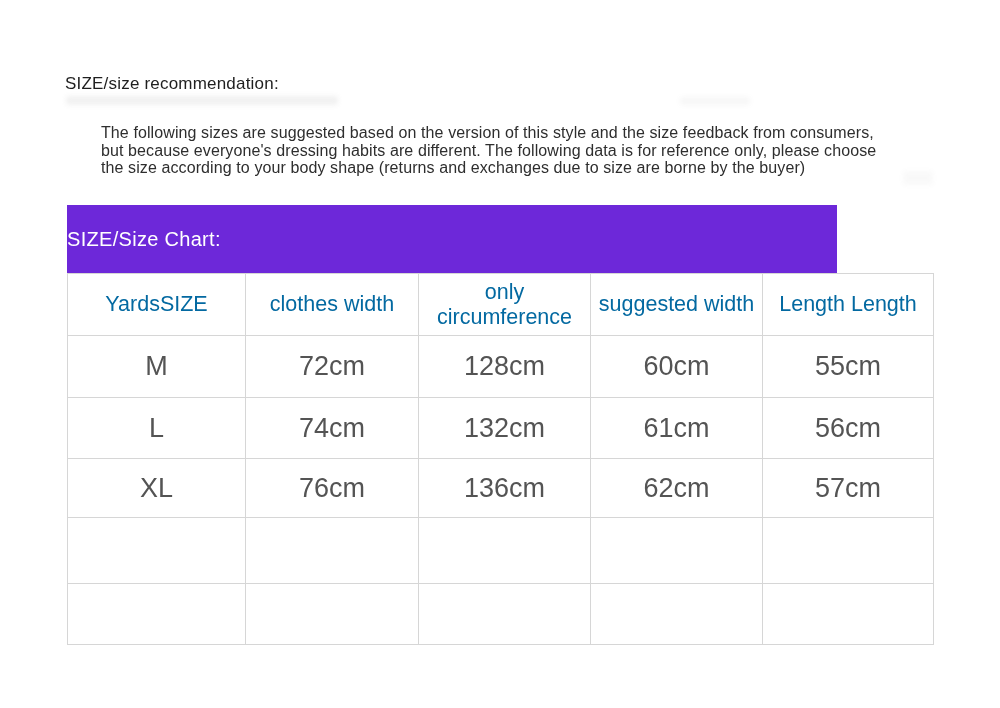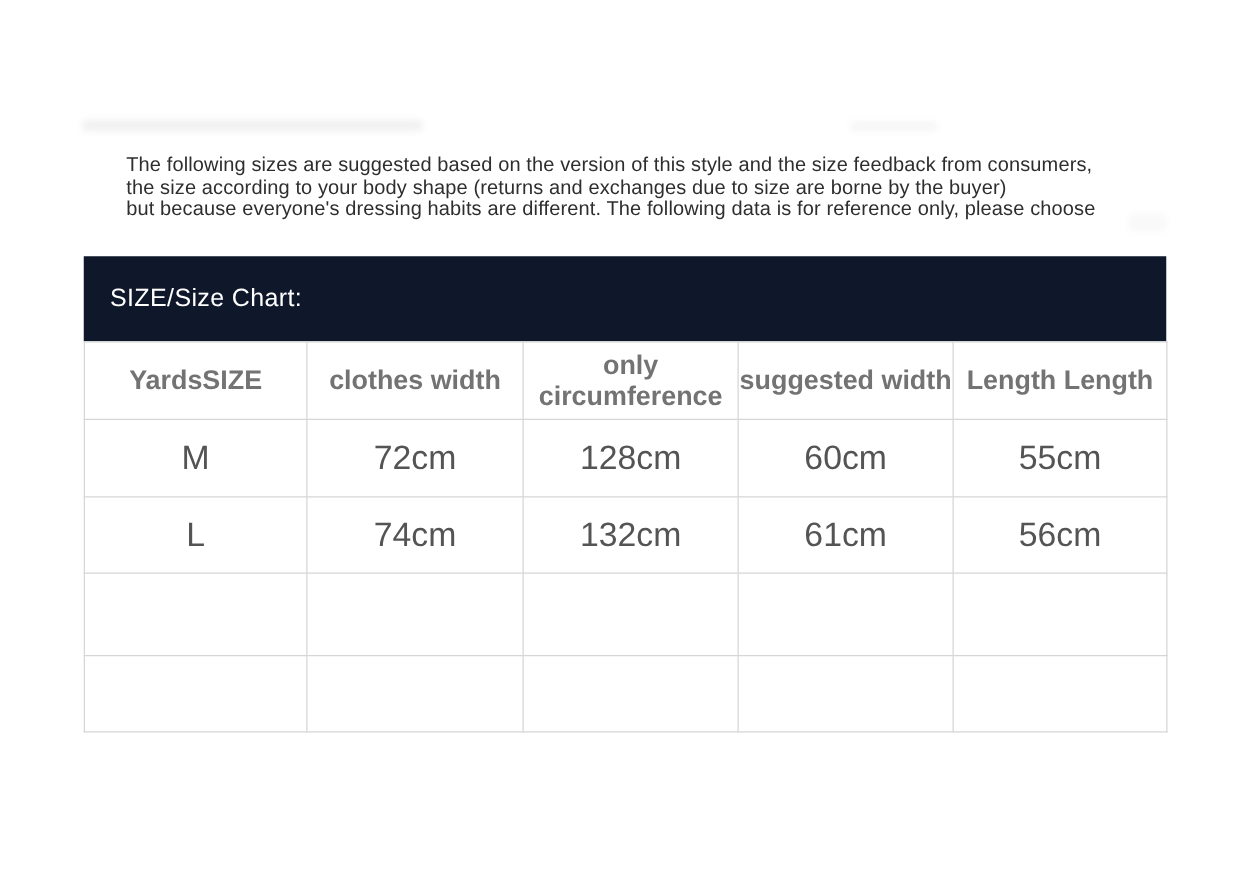--- a/index.html
+++ b/index.html
@@ -36,50 +36,49 @@
     font-size: 16px;
     line-height: 17.5px;
     color: #2e2e2e;
     letter-spacing: 0.1px;
   }
   .desc div { white-space: nowrap; margin-left: 36px; }
   .chart-header {
     position: absolute;
     left: 67px;
     top: 205px;
-    width: 866px;
+    width: 770px;
     height: 68px;
-    background: #0f172a;
+    background: #6d28d9;
     color: #ffffff;
     display: flex;
     align-items: center;
     box-sizing: border-box;
-    padding-left: 21px;
     font-size: 20px;
     letter-spacing: 0.3px;
   }
   table.size-table {
     position: absolute;
     left: 67px;
     top: 273px;
     width: 866px;
     border-collapse: collapse;
     table-layout: fixed;
   }
   table.size-table th, table.size-table td {
     border: 1px solid #d6d6d6;
     text-align: center;
     vertical-align: middle;
     padding: 0;
     overflow: hidden;
   }
   table.size-table th {
-    font-weight: 700;
+    font-weight: 400;
     font-size: 21.5px;
-    color: #737373;
+    color: #0369a1;
   }
   table.size-table td {
     font-size: 27px;
     color: #545454;
   }
   th.left-wrap {
     text-align: left;
     padding-left: 8px;
     padding-right: 8px;
     line-height: 1.12;
@@ -89,29 +88,30 @@
   tr.row-l      { height: 61px; }
   tr.row-xl     { height: 59px; }
   tr.row-empty1 { height: 66px; }
   tr.row-empty2 { height: 61px; }
 </style>
 </head>
 <body>
 
 <div class="canvas">
 
+  <div class="doc-title">SIZE/size recommendation:</div>
 
   <div class="ghost ghost-a"></div>
   <div class="ghost ghost-b"></div>
   <div class="ghost ghost-c"></div>
 
   <div class="desc">
     <div>The following sizes are suggested based on the version of this style and the size feedback from consumers,</div>
+    <div>but because everyone's dressing habits are different. The following data is for reference only, please choose</div>
     <div>the size according to your body shape (returns and exchanges due to size are borne by the buyer)</div>
-    <div>but because everyone's dressing habits are different. The following data is for reference only, please choose</div>
   </div>
 
   <div class="chart-header">
     <span>SIZE/Size Chart:</span>
   </div>
 
   <table class="size-table">
     <colgroup>
       <col style="width:178px">
       <col style="width:173px">
@@ -136,20 +136,27 @@
         <td>60cm</td>
         <td>55cm</td>
       </tr>
       <tr class="row-l">
         <td>L</td>
         <td>74cm</td>
         <td>132cm</td>
         <td>61cm</td>
         <td>56cm</td>
       </tr>
+      <tr class="row-xl">
+        <td>XL</td>
+        <td>76cm</td>
+        <td>136cm</td>
+        <td>62cm</td>
+        <td>57cm</td>
+      </tr>
       <tr class="row-empty1">
         <td></td>
         <td></td>
         <td></td>
         <td></td>
         <td></td>
       </tr>
       <tr class="row-empty2">
         <td></td>
         <td></td>

